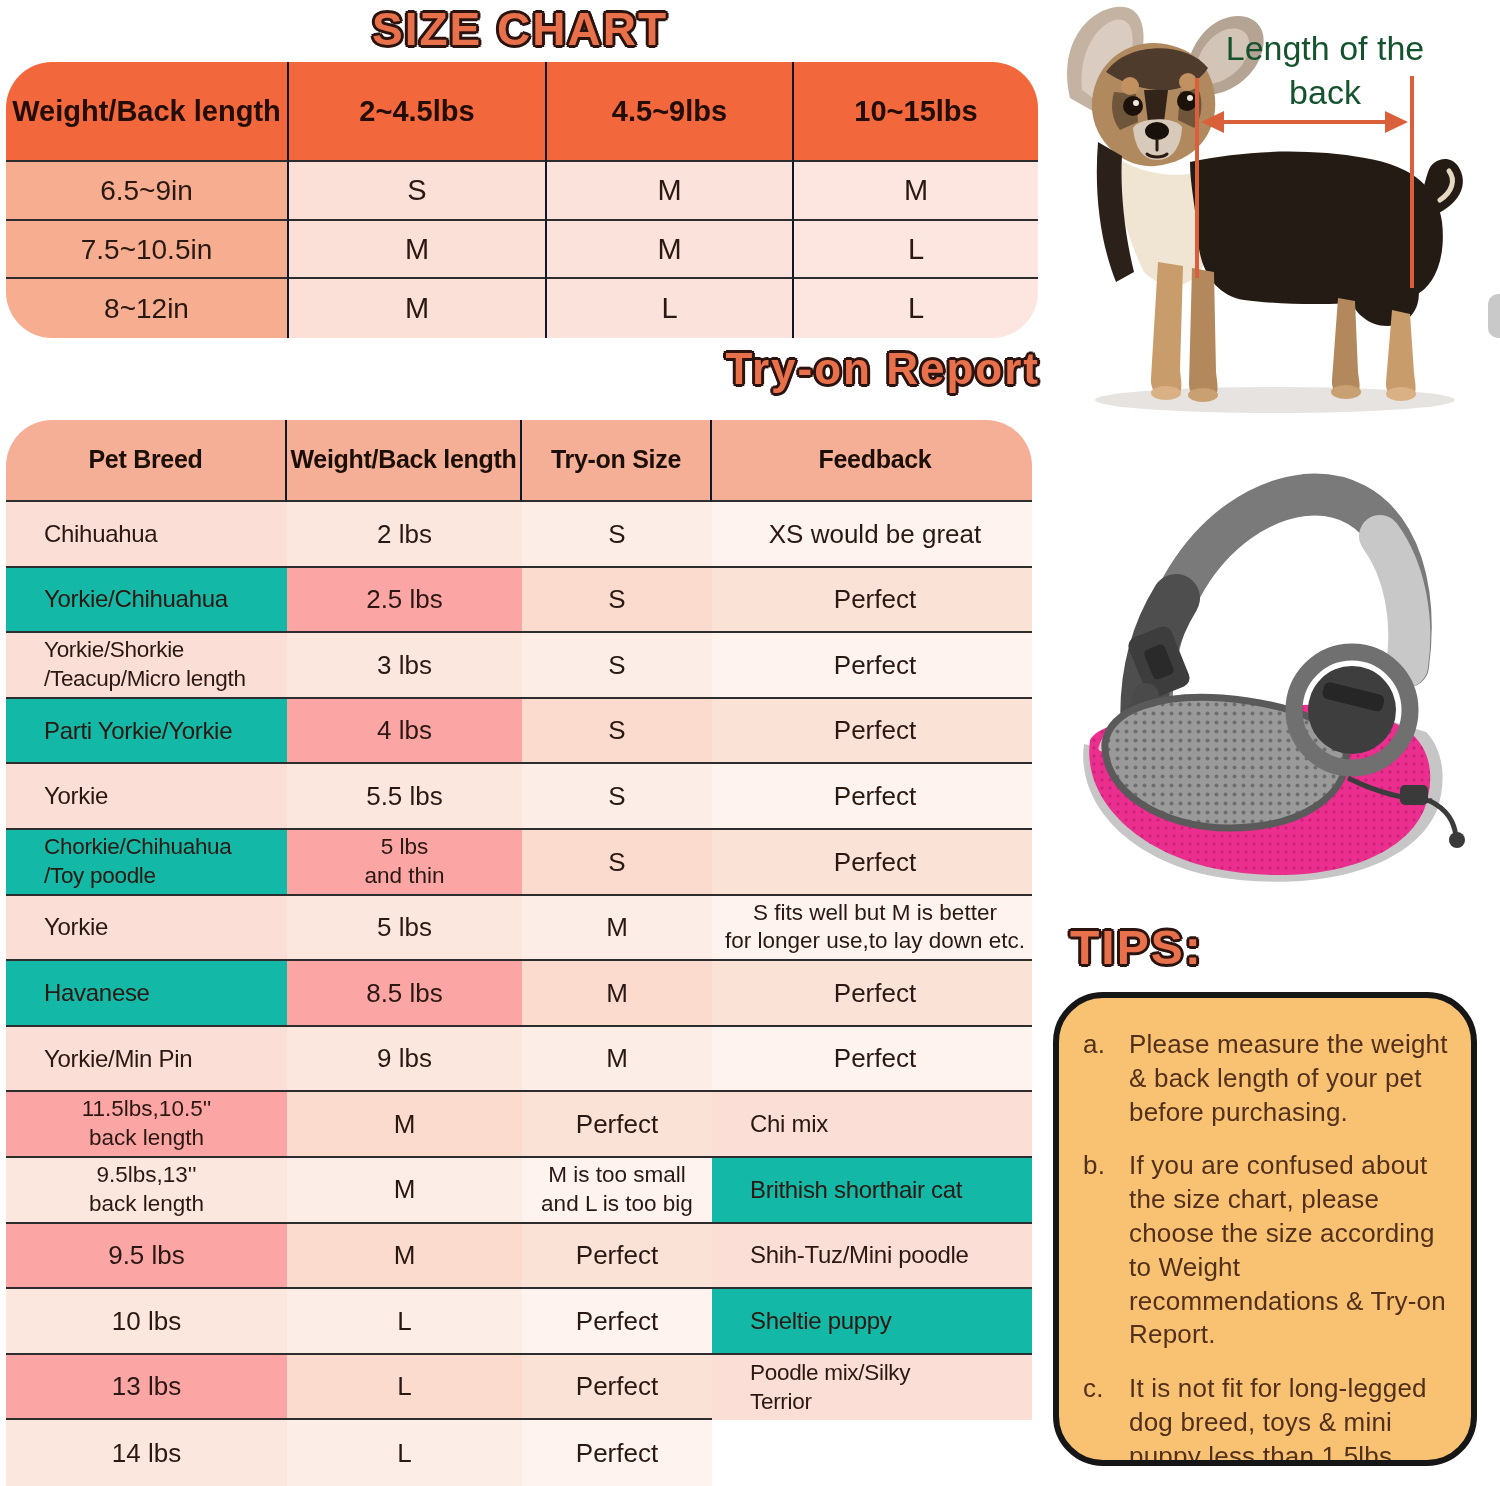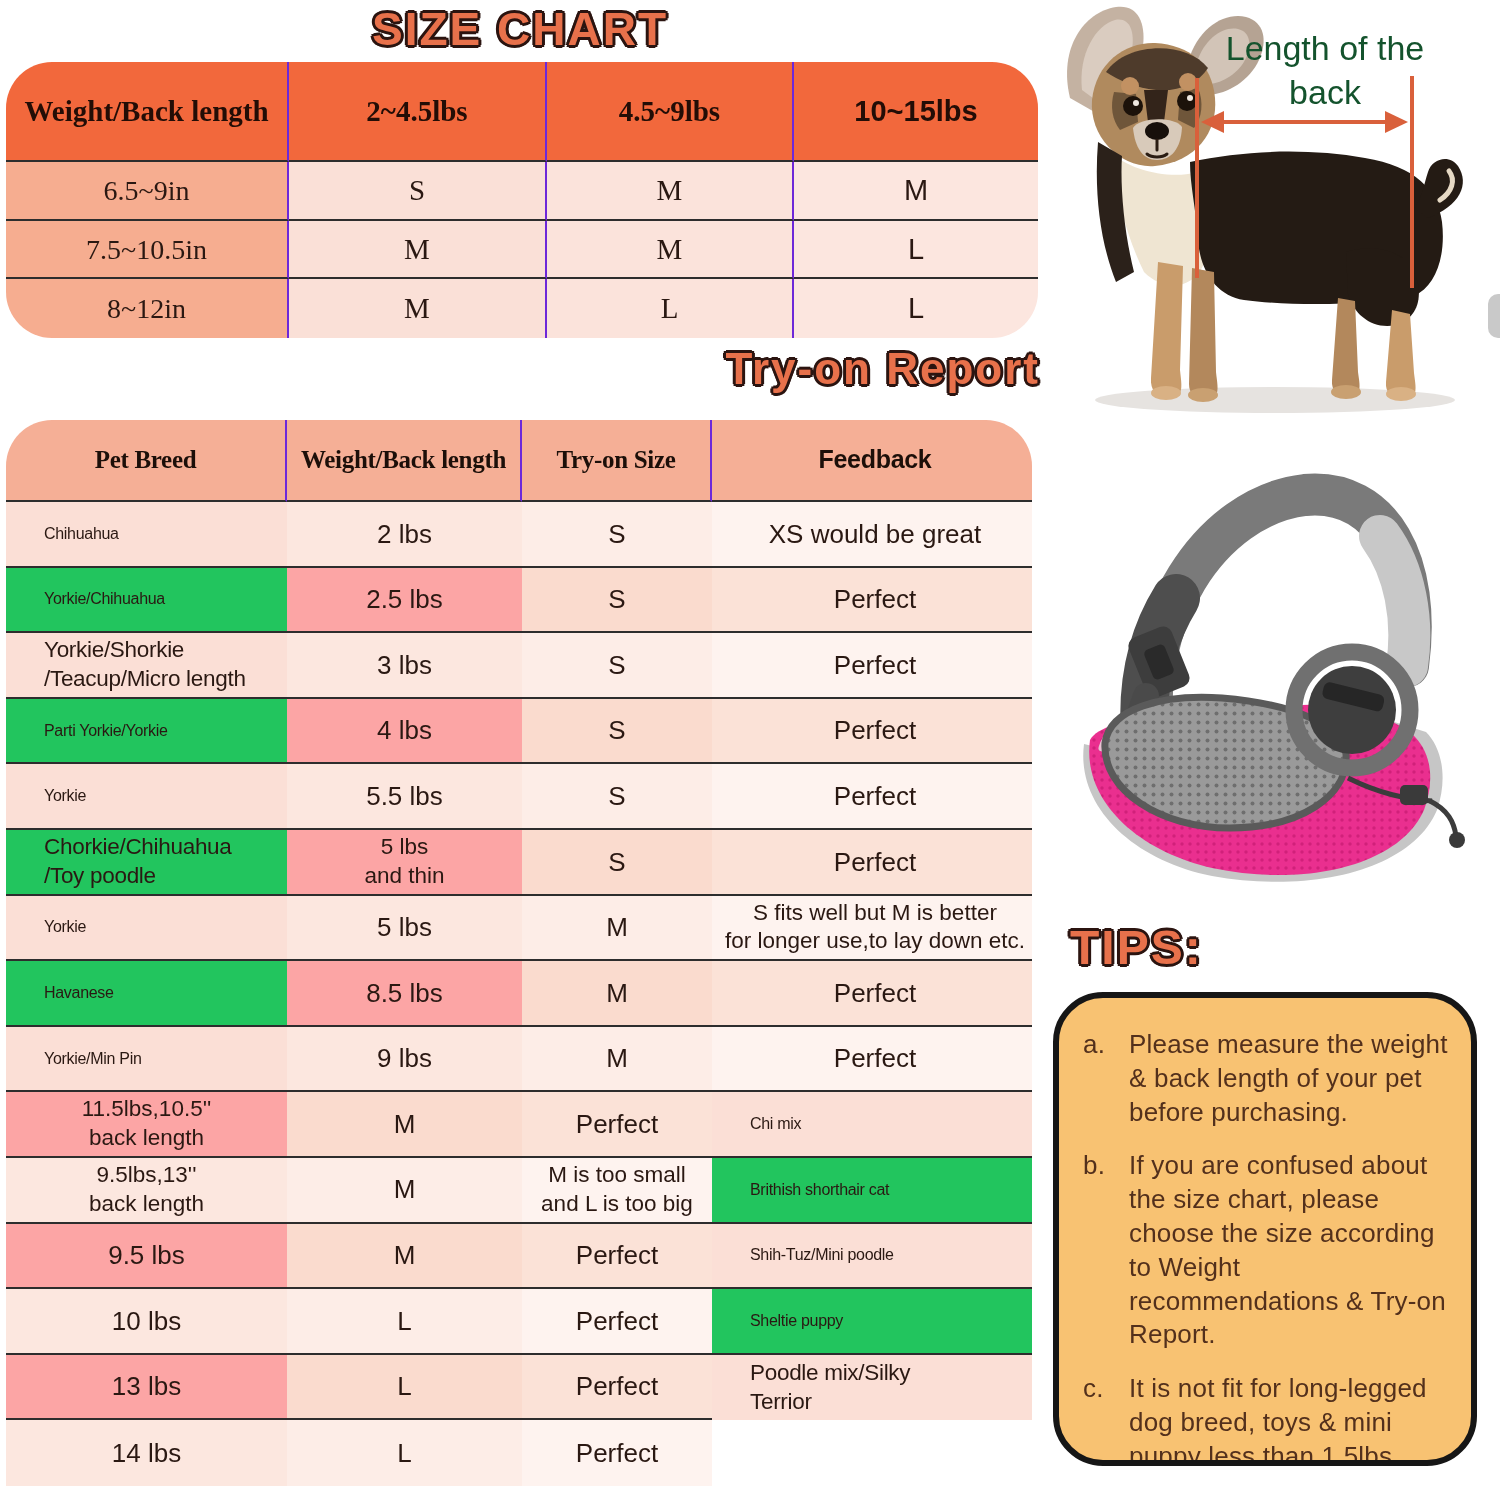--- a/index.html
+++ b/index.html
@@ -12,44 +12,44 @@
                 2.2px 2.2px 0 #2B1410,-2.2px 2.2px 0 #2B1410,2.2px -2.2px 0 #2B1410,-2.2px -2.2px 0 #2B1410;
     white-space:nowrap;}
   .size-title{top:2px;left:0;width:1040px;text-align:center;font-size:46px;}
   .tryon-title{top:344px;left:0;width:1040px;text-align:right;font-size:44px;}
   .tips-title{top:920px;left:1070px;font-size:48px;}
 
   
   .cell{display:flex;align-items:center;justify-content:center;text-align:center;
         white-space:pre-line;line-height:1.25;}
   .bb{border-bottom:2px solid #2D2D2D;}
-  .br{border-right:2px solid #6d28d9;font-family:Liberation Serif, serif;}
+  .br{border-right:2px solid #0f172a;}
 
   
   .size-table{position:absolute;top:62px;left:6px;width:1032px;height:276px;
     display:grid;grid-template-columns:283px 258px 247px 244px;grid-template-rows:100px 59px 58px 59px;
     border-radius:46px;overflow:hidden;}
   .sc-head{background:#F2683C;font-weight:700;font-size:29px;color:#230D06;}
   .sc-label{background:#F6AD90;font-size:28px;}
   .v1{background:#FAE0D7;font-size:29px;}
   .v2{background:#FBE3DB;font-size:29px;}
   .v3{background:#FCE6DF;font-size:29px;}
 
   
   .tryon-table{position:absolute;top:420px;left:6px;width:1026px;height:1066px;
     display:grid;grid-template-columns:281px 235px 190px 326px;
     grid-template-rows:82px repeat(15,65.6px);
     border-radius:46px 46px 0 0;overflow:hidden;}
   .tr-head{background:#F5AF96;font-weight:700;font-size:25px;color:#1C0F09;letter-spacing:-0.3px;}
   .t{font-size:26px;}
-  .t.c0{justify-content:flex-start;text-align:left;padding-left:38px;padding-right:6px;font-size:16px;letter-spacing:-0.3px;}
+  .t.c0{justify-content:flex-start;text-align:left;padding-left:38px;padding-right:6px;font-size:24px;letter-spacing:-0.3px;}
   .t.ml{font-size:22.5px;line-height:1.28;}
   .light.c0{background:#FBDFD6;}.light.c1{background:#FCE7DF;}
   .light.c2{background:#FDEDE7;}.light.c3{background:#FEF3EF;}
-  .dark.c0{background:#22c55e;}.dark.c1{background:#fca5a5;}
+  .dark.c0{background:#14b8a6;}.dark.c1{background:#fca5a5;}
   .dark.c2{background:#FADBCE;}.dark.c3{background:#FBE2D7;}
 
   
   .dog-wrap{position:absolute;left:1040px;top:0;width:460px;height:420px;}
   .back-label{position:absolute;left:1225px;top:26px;width:200px;text-align:center;
     color:#14532d;font-size:34px;line-height:1.3;font-weight:400;}
   .sling-wrap{position:absolute;left:1050px;top:448px;width:440px;height:445px;}
   .crop-blob{position:absolute;left:1488px;top:294px;width:14px;height:44px;
     background:#C9C9C9;border-radius:10px 0 0 10px;}
 

